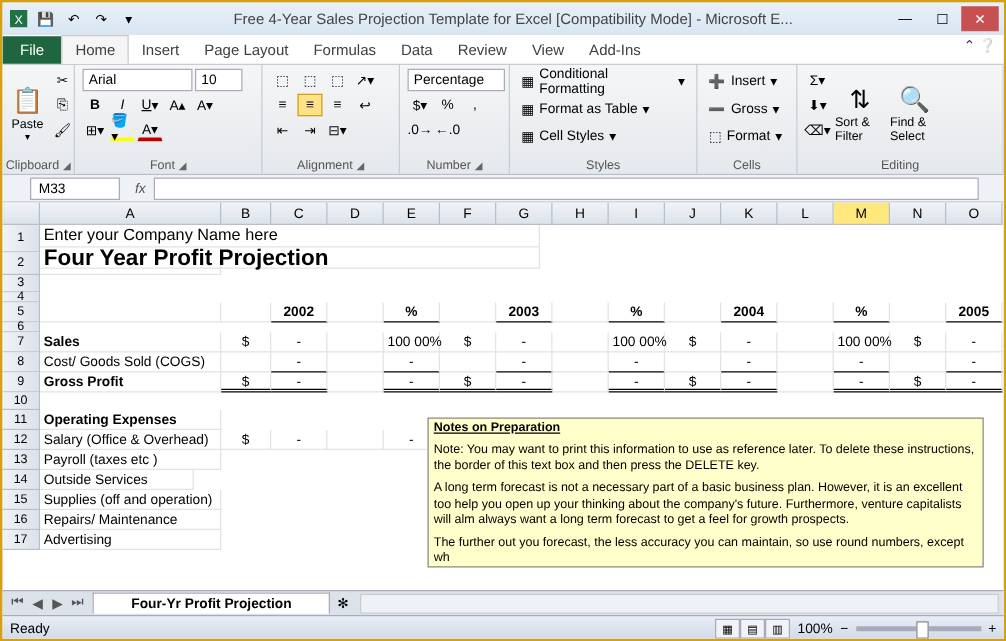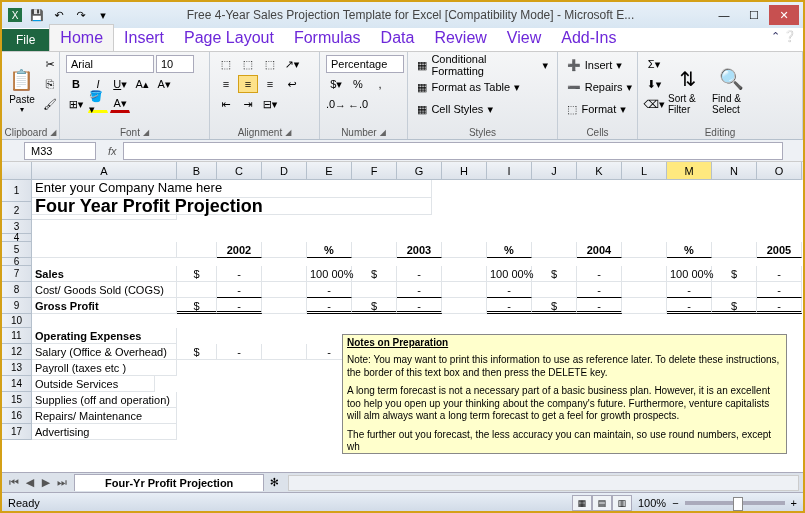--- a/index.html
+++ b/index.html
@@ -6,21 +6,21 @@
 body { width: 805px; height: 513px; overflow: hidden; border: 2px solid #d4a017; background: #fff; }
 .titlebar { height: 26px; background: linear-gradient(#e8f0f8,#d8e6f2); display: flex; align-items: center; padding: 0 4px; font-size: 12px; }
 .qat { display: flex; gap: 4px; align-items: center; }
 .qat-btn { width: 18px; height: 18px; display: flex; align-items: center; justify-content: center; cursor: pointer; font-size: 11px; }
 .title-text { flex: 1; text-align: center; color: #444; font-size: 12px; overflow: hidden; white-space: nowrap; }
 .winbtns { display: flex; }
 .winbtn { width: 30px; height: 20px; display: flex; align-items: center; justify-content: center; font-size: 11px; cursor: pointer; }
 .winbtn.close { background: #c75050; color: #fff; }
 .tabs { height: 24px; background: #fff; display: flex; align-items: flex-end; border-bottom: 1px solid #ccc; }
 .file-tab { background: #1e6540; color: #fff; padding: 4px 14px; font-size: 12px; cursor: pointer; }
-.tab { padding: 4px 10px; font-size: 16px; color: #6d28d9; cursor: pointer; }
+.tab { padding: 4px 10px; font-size: 12px; color: #404040; cursor: pointer; }
 .tab.active { background: #f5f5f5; border: 1px solid #ccc; border-bottom: none; }
 .ribbon { height: 88px; background: linear-gradient(#f5f6f7,#e5e8ec); border-bottom: 1px solid #b5c0cc; display: flex; }
 .ribbon-help { position: absolute; right: 8px; top: 30px; font-size: 11px; color: #336; cursor: pointer; }
 .group { border-right: 1px solid #c5cdd6; padding: 3px 6px 1px; display: flex; flex-direction: column; }
 .group-body { flex: 1; display: flex; gap: 4px; }
 .group-label { font-size: 10px; color: #555; text-align: center; padding-top: 2px; display: flex; align-items: center; justify-content: center; gap: 3px; }
 .dialog-launcher { font-size: 8px; color: #666; cursor: pointer; }
 .big-btn { display: flex; flex-direction: column; align-items: center; justify-content: center; font-size: 10px; cursor: pointer; width: 40px; }
 .big-icon { width: 28px; height: 28px; display: flex; align-items: center; justify-content: center; font-size: 20px; }
 .col { display: flex; flex-direction: column; gap: 2px; }
@@ -204,21 +204,21 @@
       <div class="ribbon-item"><span>▦</span><span>Cell Styles</span>▾</div>
     </div>
     <div class="group-label">
         <span>Styles</span>
       </div>
   </div>
 
   <div class="group" style="width:80px">
     <div class="group-body col">
       <div class="ribbon-item"><span>➕</span><span>Insert</span>▾</div>
-      <div class="ribbon-item"><span>➖</span><span>Repairs</span>▾</div>
+      <div class="ribbon-item"><span>➖</span><span>Gross</span>▾</div>
       <div class="ribbon-item"><span>⬚</span><span>Format</span>▾</div>
     </div>
     <div class="group-label">
         <span>Cells</span>
       </div>
   </div>
 
   <div class="group" style="flex:1">
     <div class="group-body">
       <div class="col">

